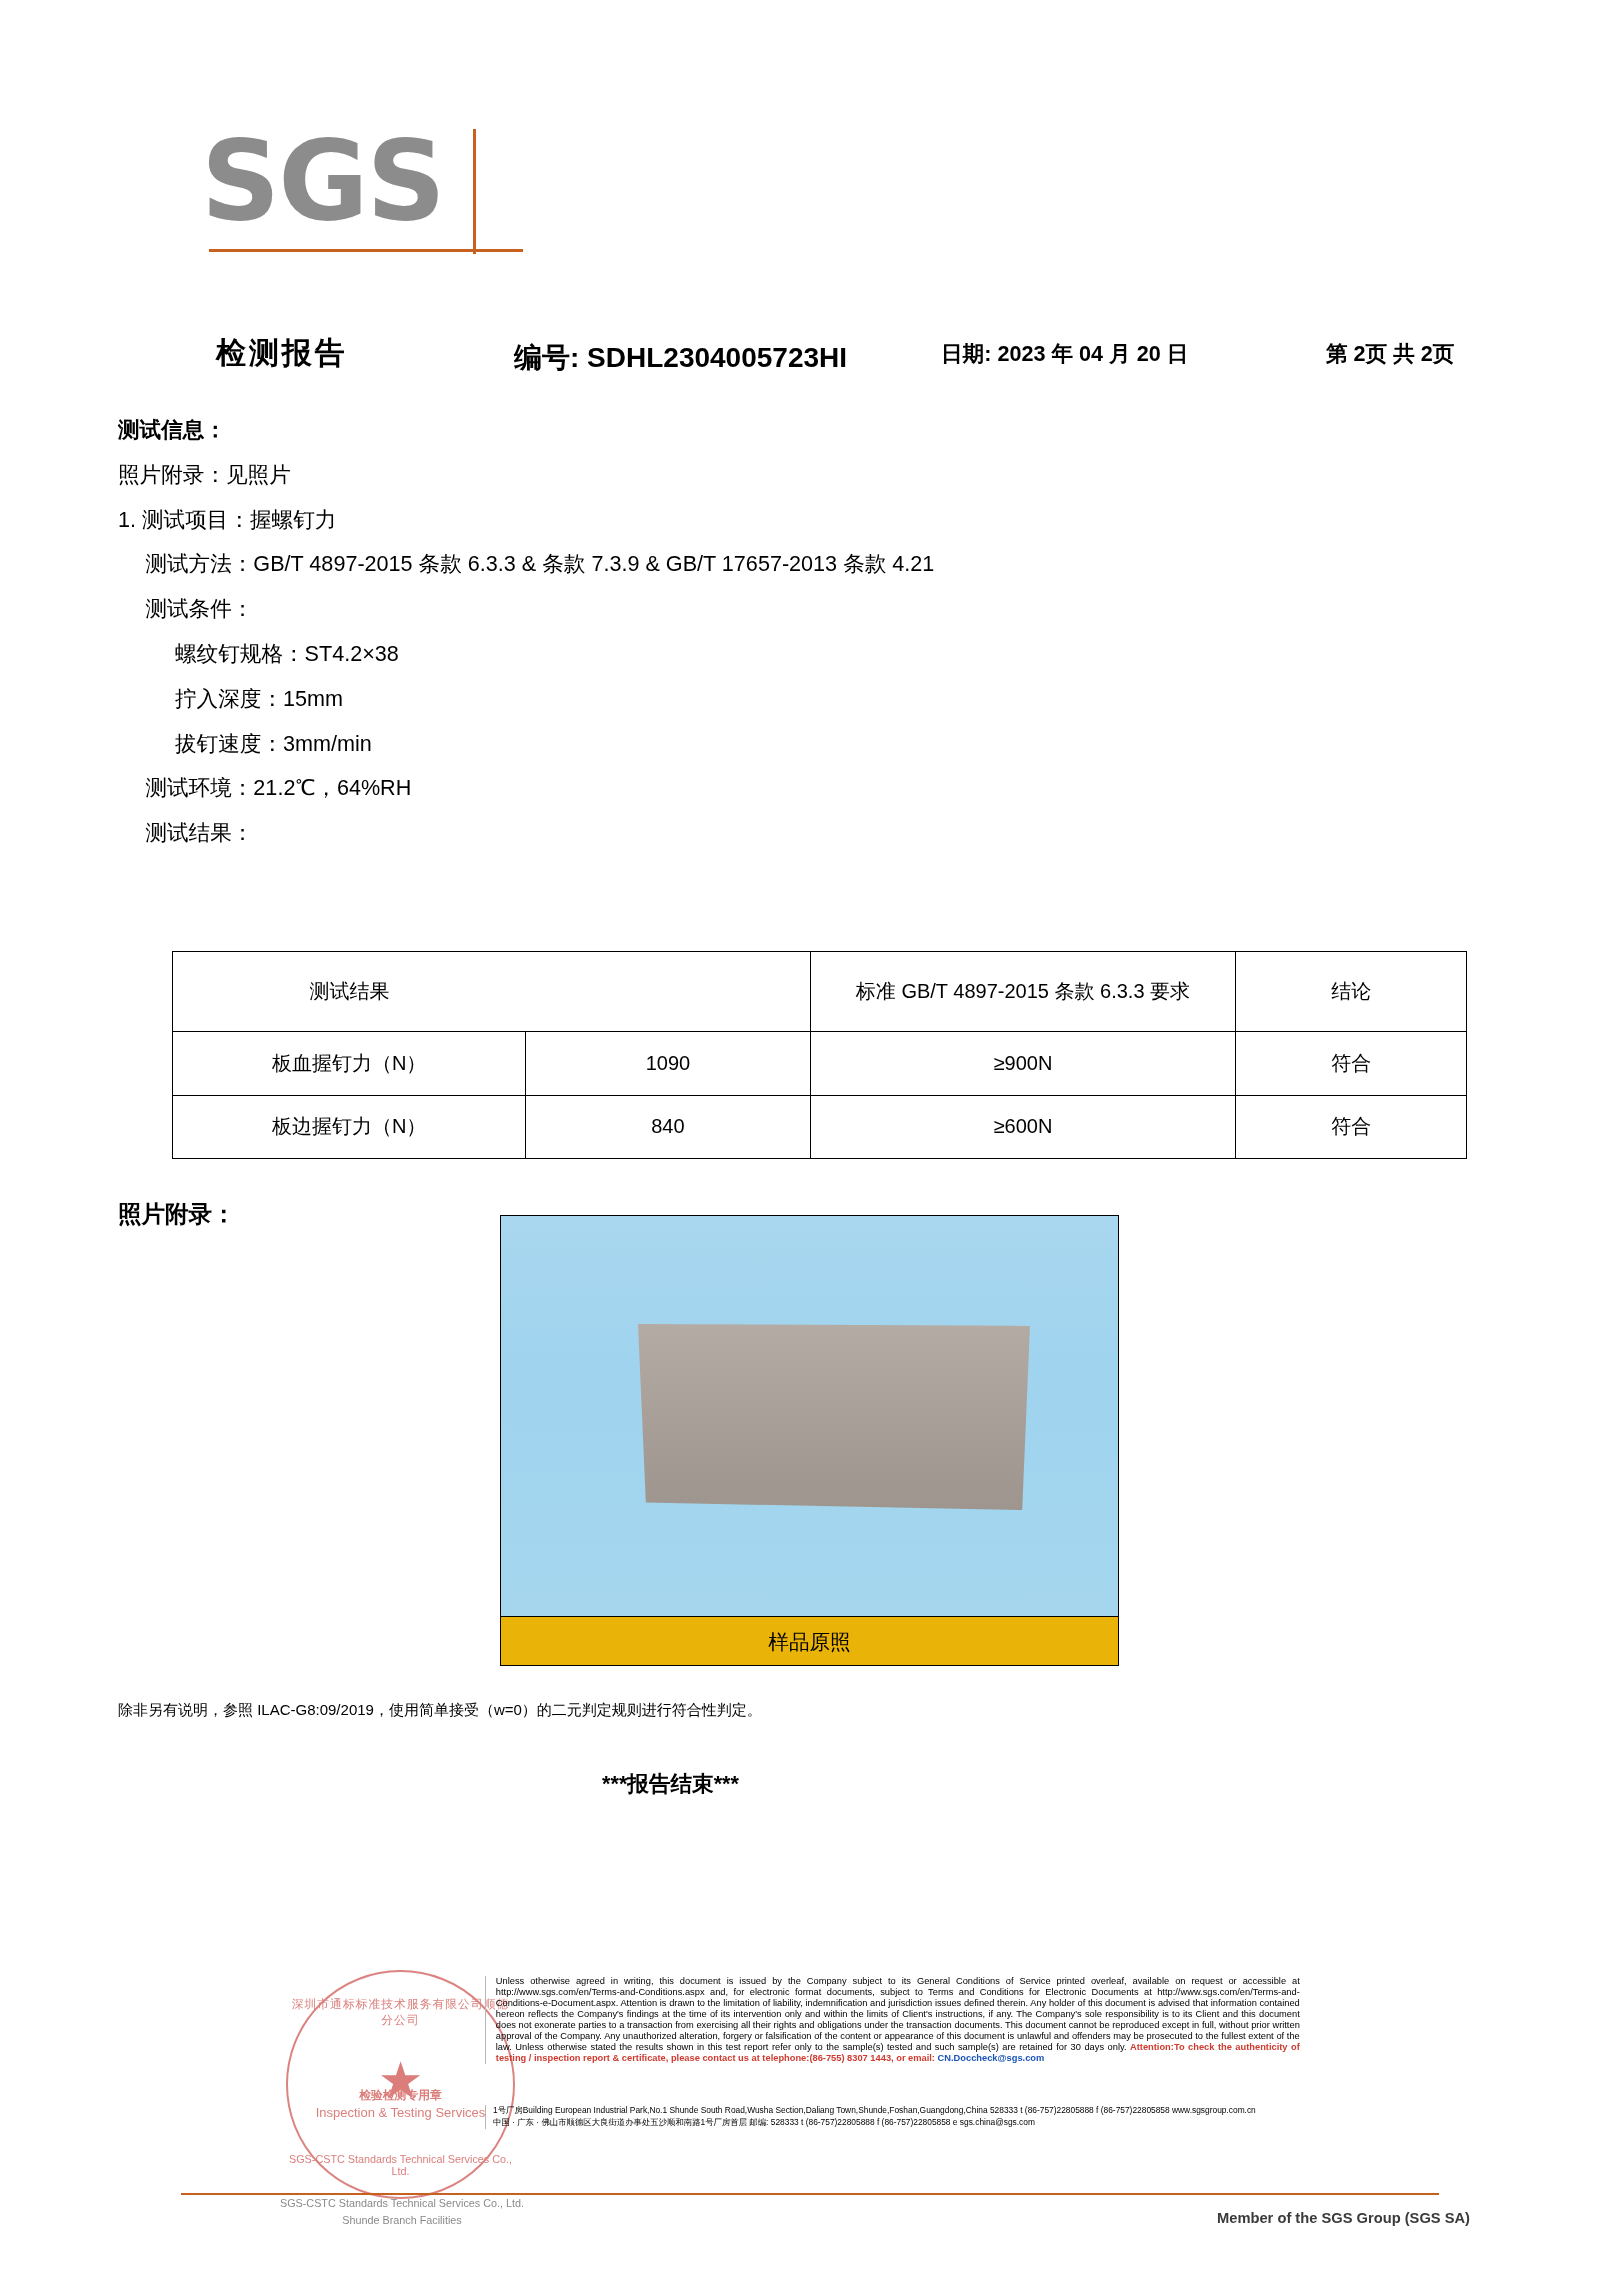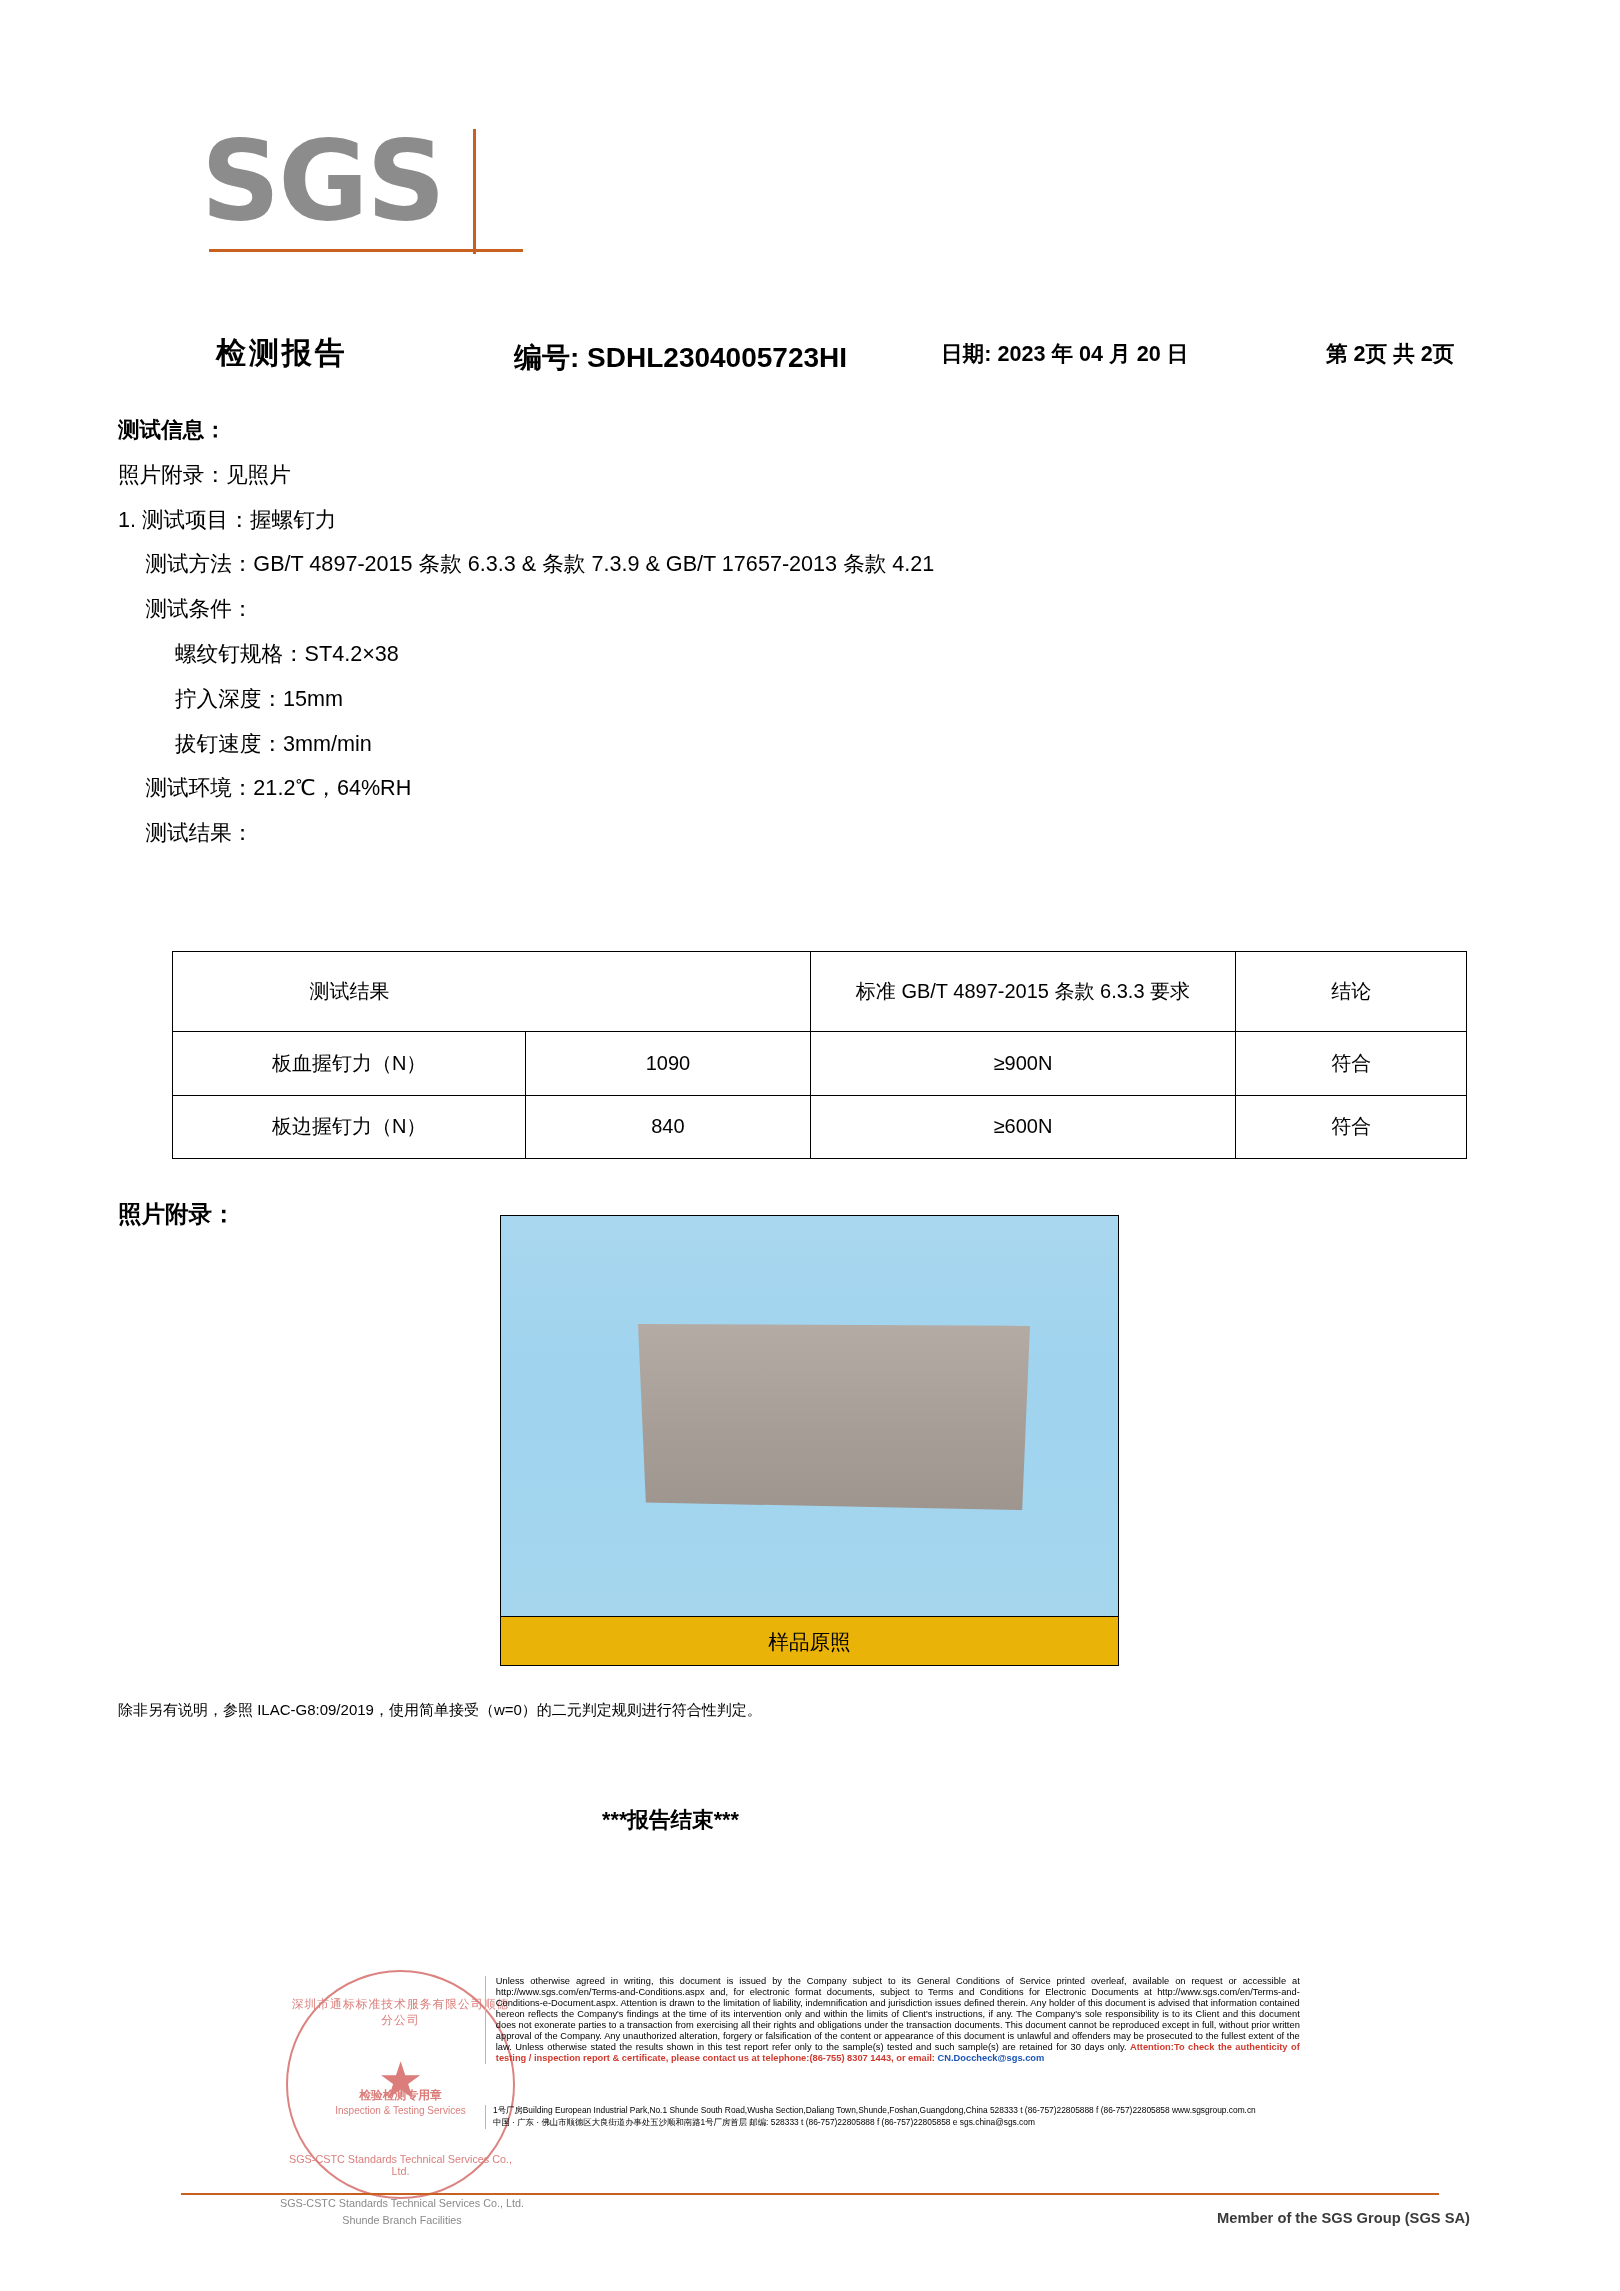--- a/index.html
+++ b/index.html
@@ -204,21 +204,20 @@
     white-space: nowrap;
   }
   .end-line {
     position: absolute;
     left: 0;
     top: 1769px;
     width: 1341px;
     text-align: center;
     font-size: 21.6px;
     font-weight: bold;
-    margin-top: 36px;
   }
 
   
   .footer {
     position: absolute;
     left: 0;
     top: 1960px;
     width: 1620px;
     height: 331px;
   }
@@ -265,21 +264,21 @@
     font-size: 11.8px;
     font-weight: bold;
   }
   .stamp-sub-text {
     position: absolute;
     left: 0;
     top: 133px;
     width: 100%;
     text-align: center;
     color: #cf534f;
-    font-size: 10px;
+    font-size: 13px;
   }
   .stamp-bottom-text {
     position: absolute;
     left: 0;
     bottom: 19.6px;
     width: 100%;
     text-align: center;
     color: #cf534f;
     font-size: 10.8px;
   }

